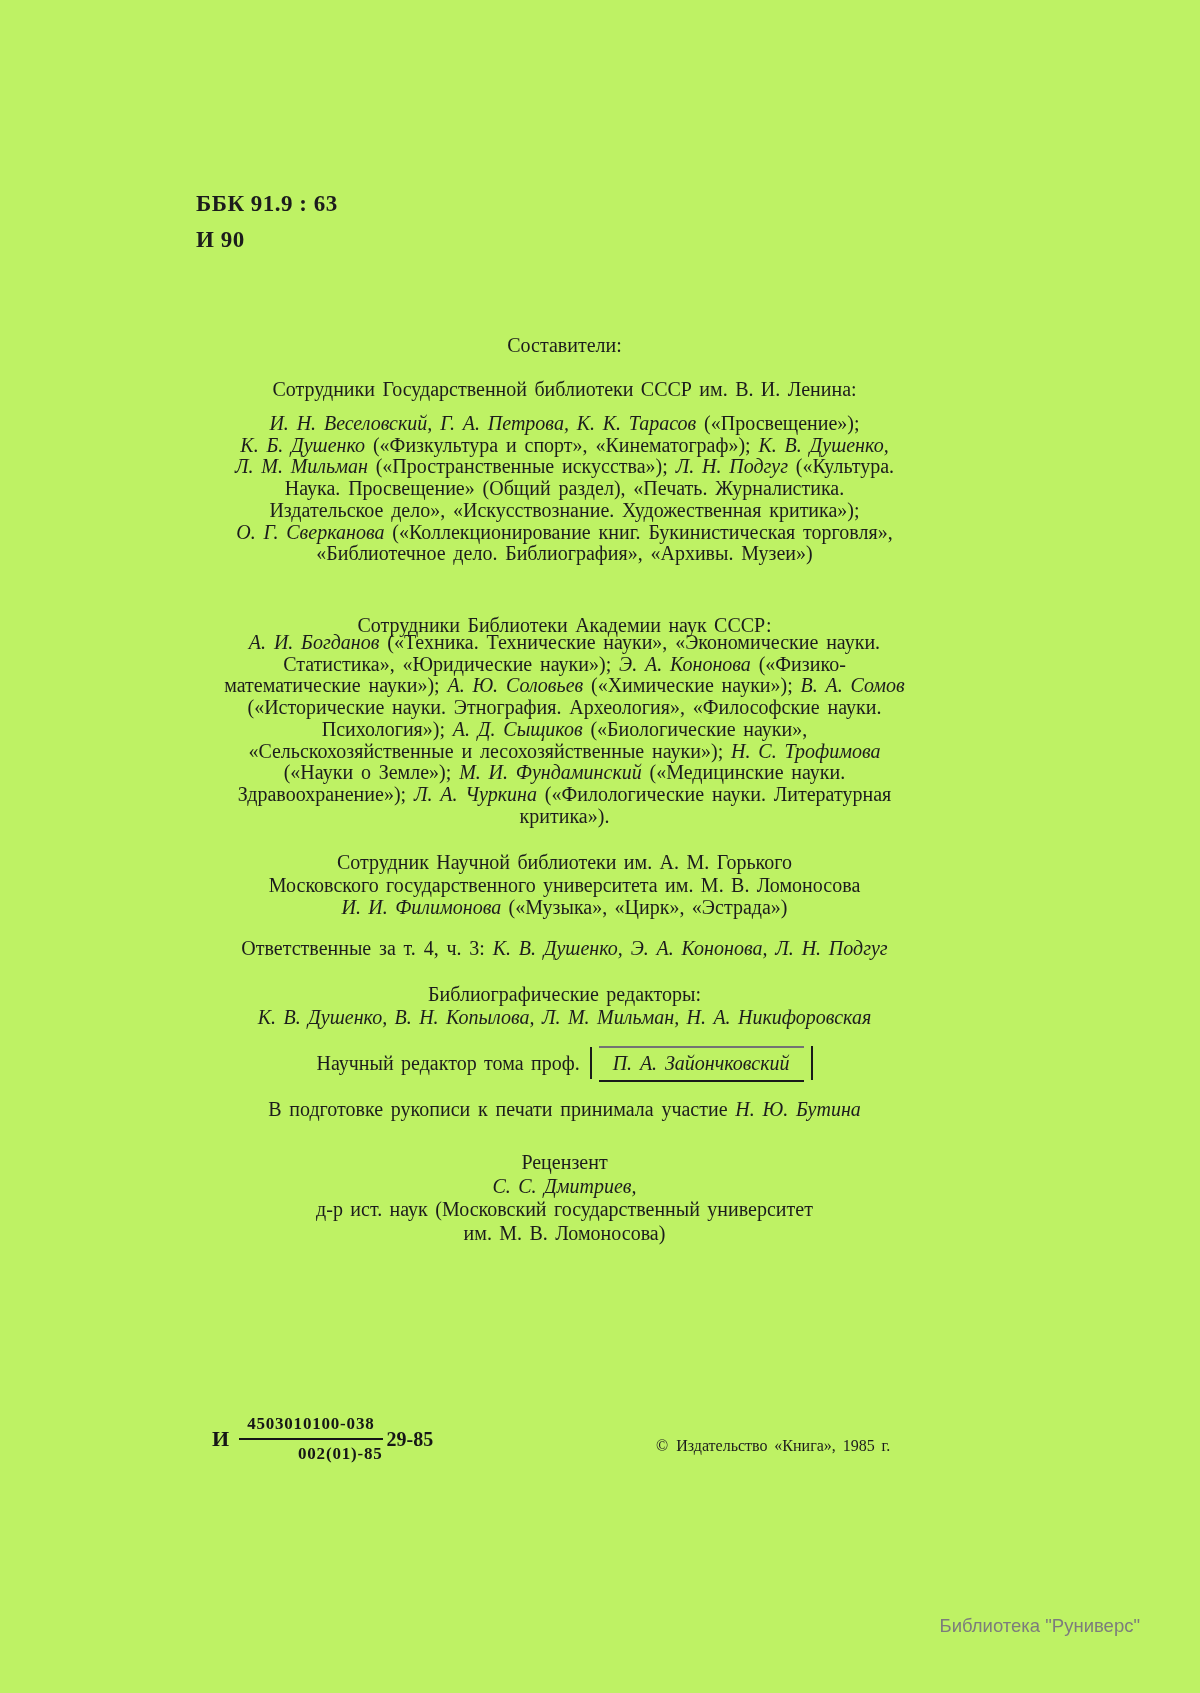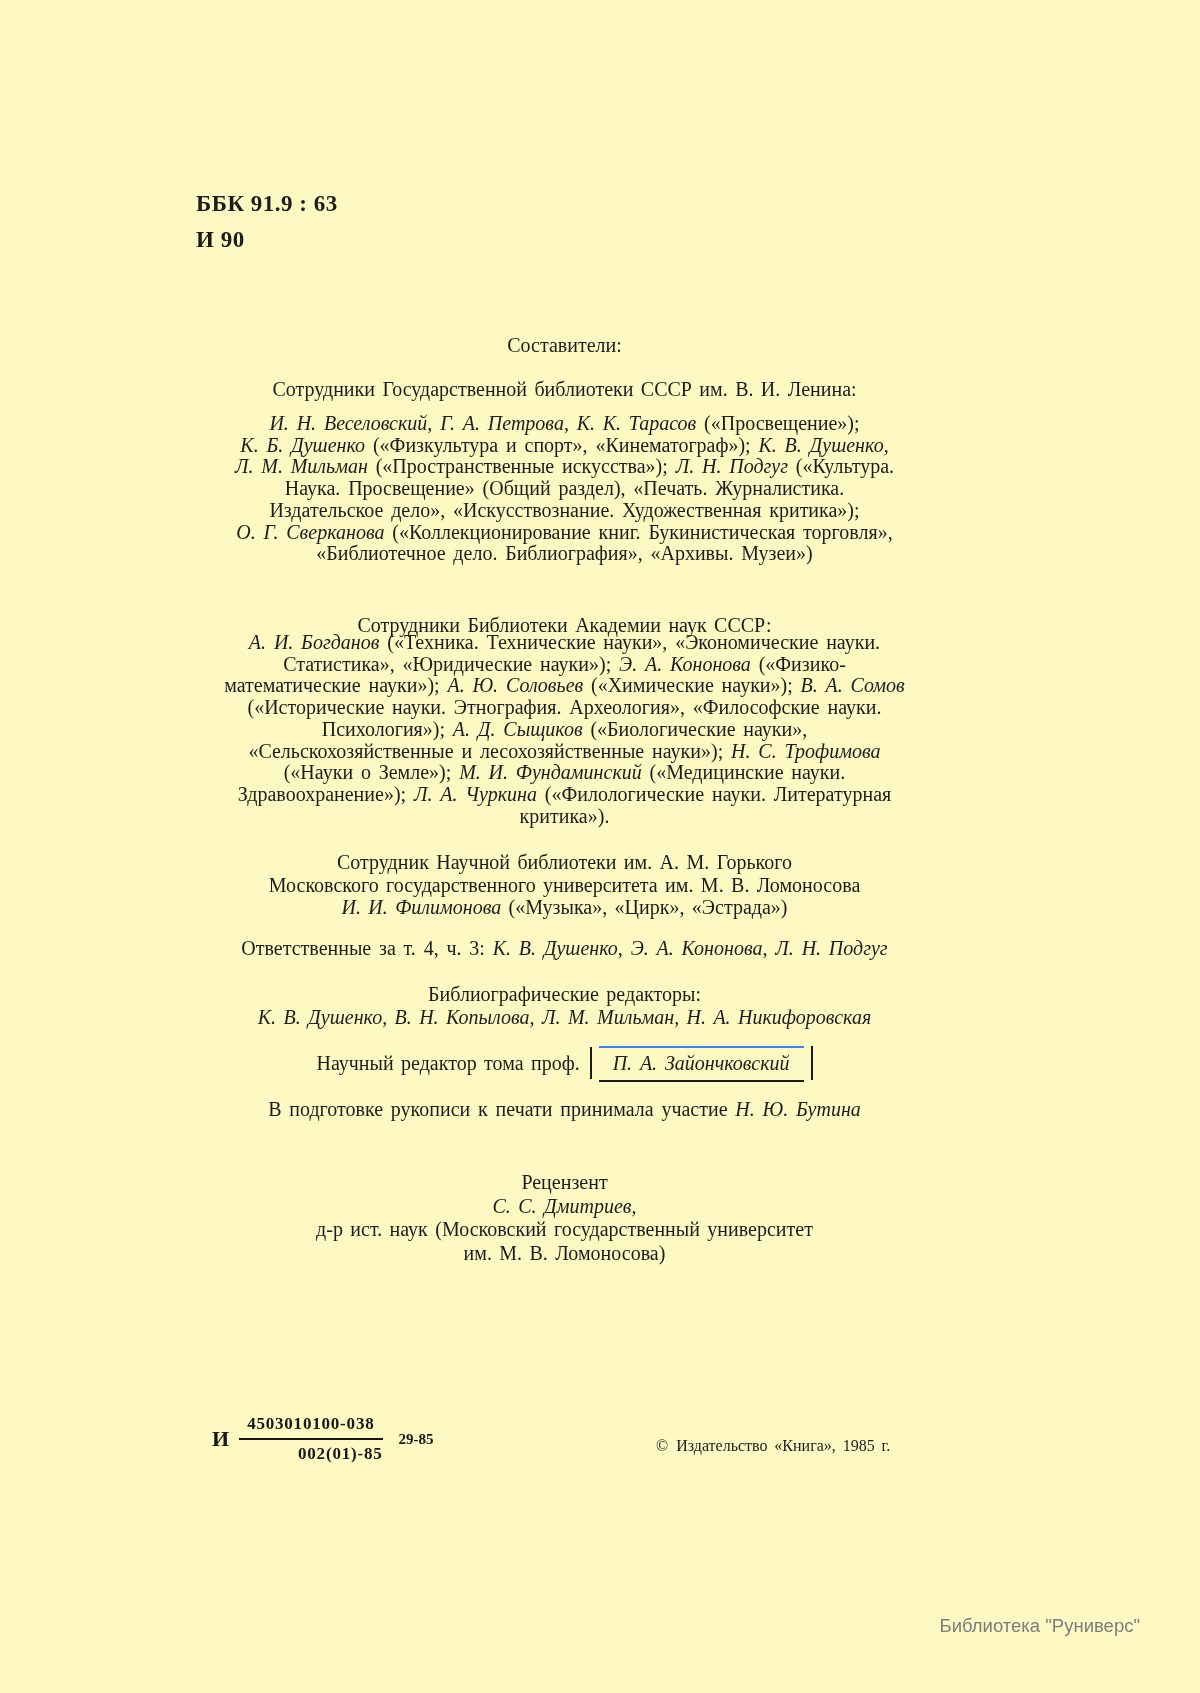--- a/index.html
+++ b/index.html
@@ -1,18 +1,18 @@
 <!DOCTYPE html>
 <html><head>
 <meta charset="utf-8">
 <style>
   html,body { margin:0; padding:0; background:#ffffff; }
   .page {
     position:relative; width:1200px; height:1693px; margin:0 auto;
-    background:#fef9c3; color:#1c1c1c;
+    background:#bef264; color:#1c1c1c;
     font-family:"Liberation Serif", serif; font-size:20px;
     overflow:hidden;
   }
   .abs { position:absolute; }
   .centered { left:0; width:1129px; text-align:center; }
   .line { white-space:nowrap; }
   .it { font-style:italic; }
   
   .bbk { left:196px; top:186px; font-weight:bold; font-size:23px; line-height:36px; letter-spacing:0.5px; }
   
@@ -20,31 +20,31 @@
   .para .line { line-height:21.7px; word-spacing:0.14em; }
   .msu .line, .rev .line { line-height:22.6px; word-spacing:0.12em; }
   .rev .line { line-height:23.6px; }
   .single .line { line-height:24px; word-spacing:0.14em; }
   
   .sci { line-height:30px; word-spacing:0.12em; }
   .vbar { display:inline-block; width:2px; height:32px; background:#1a1a1a; vertical-align:middle; margin:0 7px 4px 10px; }
   .vbar.right { margin:0 0 4px 7px; height:34px; }
   .framed {
     display:inline-block; font-style:italic; word-spacing:0.14em;
-    border-top:2px solid #3b82f6; border-bottom:2px solid #1a1a1a;
+    border-top:2px solid #737373; border-bottom:2px solid #1a1a1a;
     padding:0 14px 2px 14px;
     font-family:Liberation Serif, serif;
   }
   
   .catalog { left:212px; top:1414px; display:flex; align-items:center; font-weight:bold; color:#161616; }
   .catalog .letter { font-size:22px; margin-right:10px; }
   .frac { text-align:right; font-size:17px; }
   .frac .num { padding:0 8px 4px 8px; border-bottom:2px solid #161616; letter-spacing:0.8px; }
   .frac .den { padding-top:4px; letter-spacing:0.8px; }
-  .catalog .suffix { margin-left:16px; font-size:15px; }
+  .catalog .suffix { margin-left:4px; font-size:20px; }
   
   .copyright { left:656px; top:1437px; font-size:16px; word-spacing:0.18em; }
   .copyright .csym { margin-right:8px; }
   
   .watermark {
     left:0; width:1140px; text-align:right; top:1615px;
     font-family:"Liberation Sans", sans-serif; font-size:18.5px; color:#7c7c7c;
   }
 </style>
 </head>
@@ -101,21 +101,21 @@
     </div>
 
   <div class="abs centered sci" style="top:1046px;">
     <span>Научный редактор тома проф.</span><span class="vbar"></span><span class="framed">П. А. Зайончковский</span><span class="vbar right"></span>
   </div>
 
   <div class="abs centered single" style="top:1097px;">
       <div class="line"><span>В подготовке рукописи к печати принимала участие </span><span class="it">Н. Ю. Бутина</span></div>
     </div>
 
-  <div class="abs centered rev" style="top:1151px;margin-top:20px;">
+  <div class="abs centered rev" style="top:1151px;">
       <div class="line"><span>Рецензент</span></div>
       <div class="line"><span class="it">С. С. Дмитриев,</span></div>
       <div class="line"><span>д-р ист. наук (Московский государственный университет</span></div>
       <div class="line"><span>им. М. В. Ломоносова)</span></div>
     </div>
 
   <div class="abs catalog">
     <span class="letter">И</span>
     <span class="frac">
       <span class="num" style="display:block;">4503010100-038</span>

